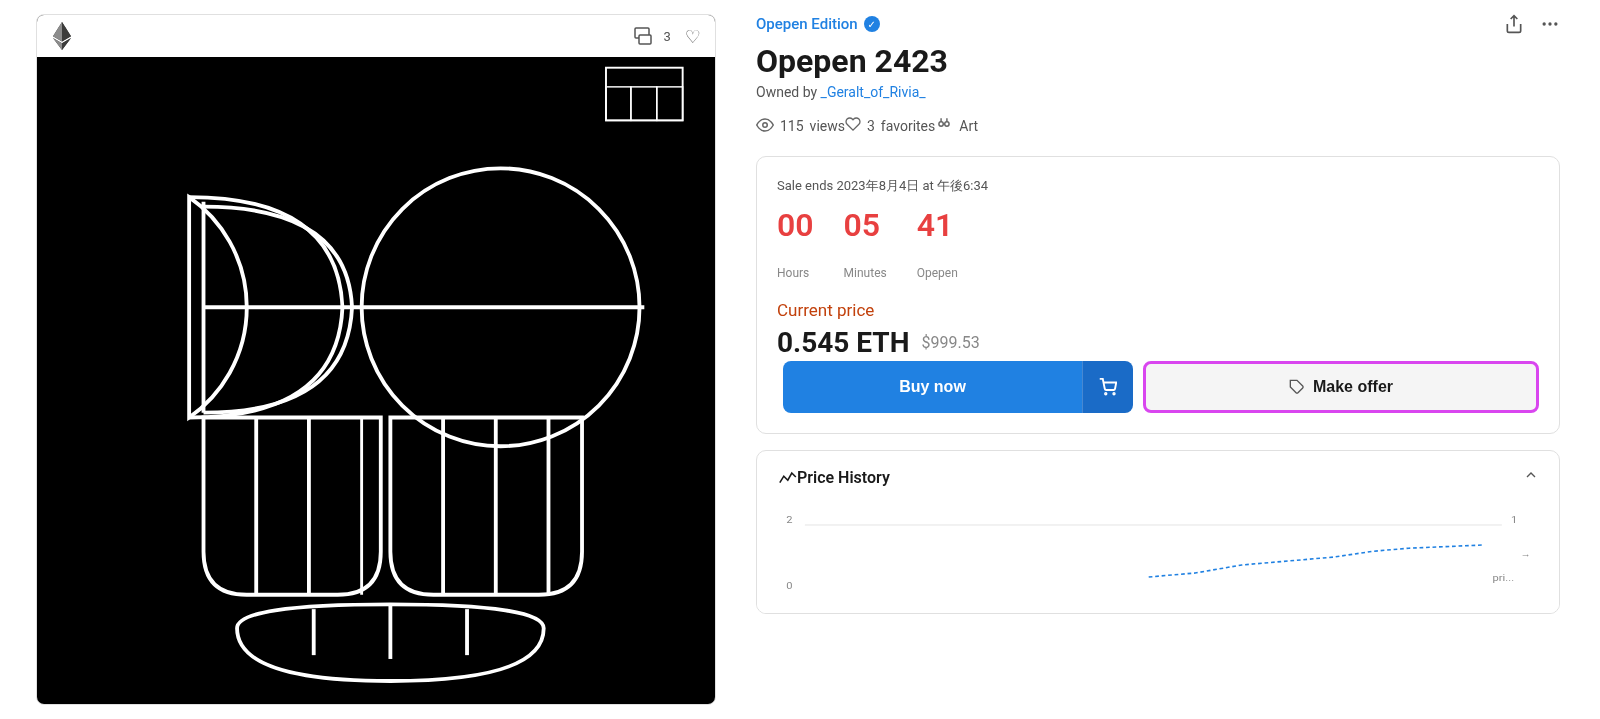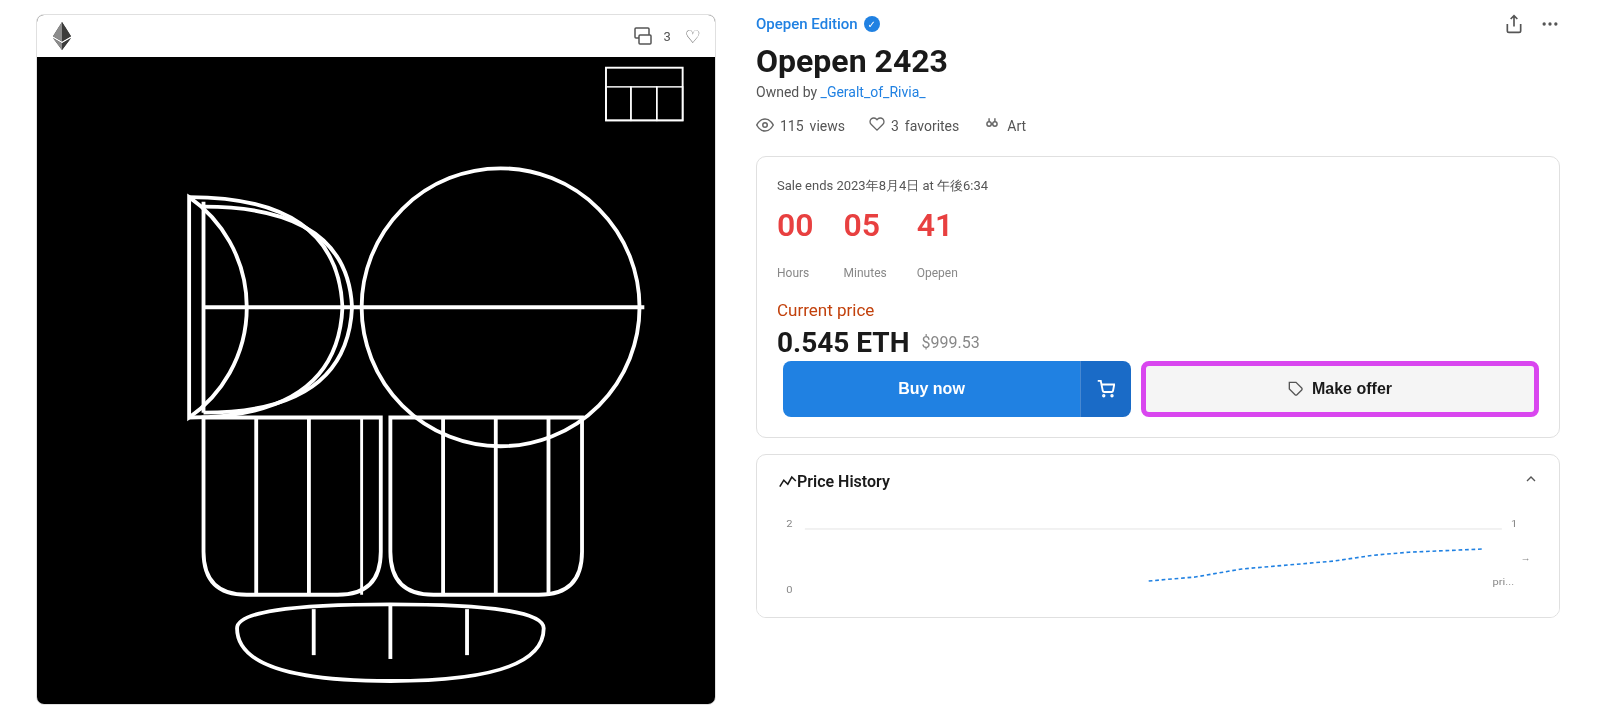--- a/index.html
+++ b/index.html
@@ -155,21 +155,20 @@
 
     .owned-by a {
       color: #2081e2;
       text-decoration: none;
       text-align: right;
     }
 
     .stats-row {
       display: flex;
       align-items: center;
-      gap: 24px;
       margin-bottom: 20px;
       color: #555;
       font-size: 14px;
     }
 
     .stat-item {
       display: flex;
       align-items: center;
       gap: 6px;
     }
@@ -281,21 +280,21 @@
       cursor: pointer;
       display: flex;
       align-items: center;
       border-left: 1px solid rgba(255,255,255,0.2);
     }
 
     .make-offer-btn {
       flex: 1;
       background: #f5f5f5;
       color: #1a1a1a;
-      border: 5px solid #d946ef;
+      border: 3px solid #d946ef;
       border-radius: 8px;
       padding: 14px 20px;
       font-size: 16px;
       font-weight: 600;
       cursor: pointer;
       display: flex;
       align-items: center;
       justify-content: center;
       gap: 8px;
     }

